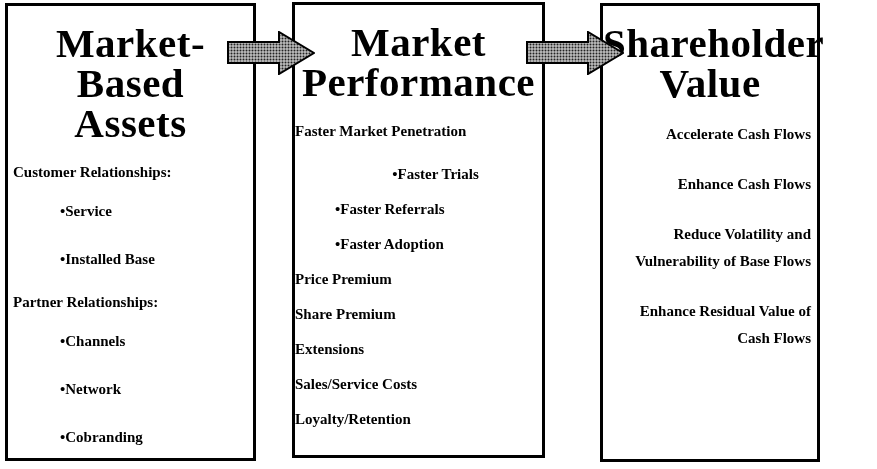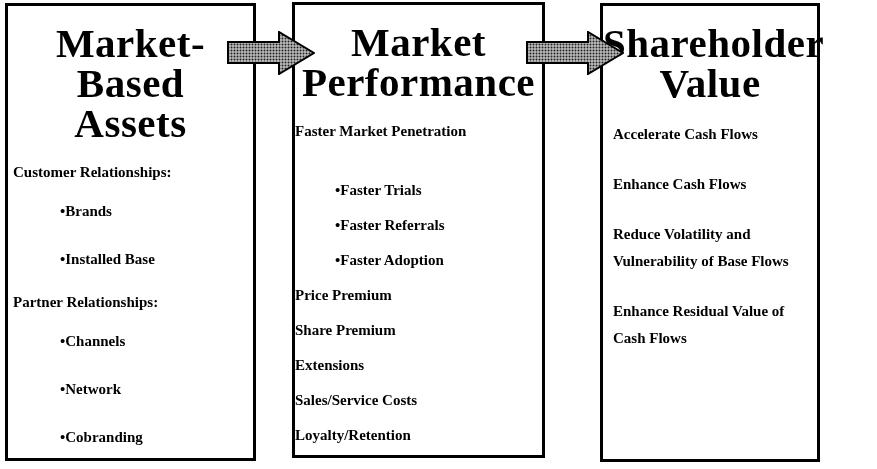--- a/index.html
+++ b/index.html
@@ -14,53 +14,53 @@
   }
   #box1 { left:5px;   top:3px; width:251px; height:458px; }
   #box2 { left:292px; top:2px; width:253px; height:456px; }
   #box3 { left:600px; top:3px; width:220px; height:459px; }
 
   .title { text-align:center; font-size:41px; line-height:40px; padding-top:17px; letter-spacing:0.5px; }
 
   .body { font-size:15px; }
   #box1 .body { padding:16px 6px 0 5px; }
   #box2 .body { padding:16px 6px 0 0; }
-  #box3 .body { padding:18px 6px 0 10px; }
+  #box3 .body { padding:18px 6px 0 10px;text-align:right; }
 
   
   .heading { line-height:26px; }
   .heading.second { margin-top:17px; }
   #box1 .bullet { line-height:26px; margin-top:22px; padding-left:47px; }
   #box1 .bullet.first { margin-top:13px; }
 
   
   #box2 .item { line-height:27px; margin-bottom:8px; }
   #box2 .bullet { line-height:27px; margin-bottom:8px; padding-left:40px; }
-  #box2 .bullet.first { margin-top:32px; }
+  #box2 .bullet.first { margin-top:16px;text-align:center; }
 
   
   #box3 .para3 { line-height:27px; margin-bottom:23px; }
 
   .arrow { position:absolute; z-index:5; }
   #arrow1 { left:227px; top:31px; }
   #arrow2 { left:526px; top:31px; }
 </style>
 </head>
 <body>
 
 <div class="canvas">
 
   <div class="box" id="box1">
     <div class="title">
       <div>Market-Based</div>
       <div>Assets</div>
     </div>
     <div class="body">
       <div class="heading">Customer Relationships:</div>
-      <div class="bullet first">•Brands</div>
+      <div class="bullet first">•Service</div>
       <div class="bullet">•Installed Base</div>
       <div class="heading second">Partner Relationships:</div>
       <div class="bullet first">•Channels</div>
       <div class="bullet">•Network</div>
       <div class="bullet">•Cobranding</div>
     </div>
   </div>
 
   <div class="box" id="box2">
     <div class="title">

